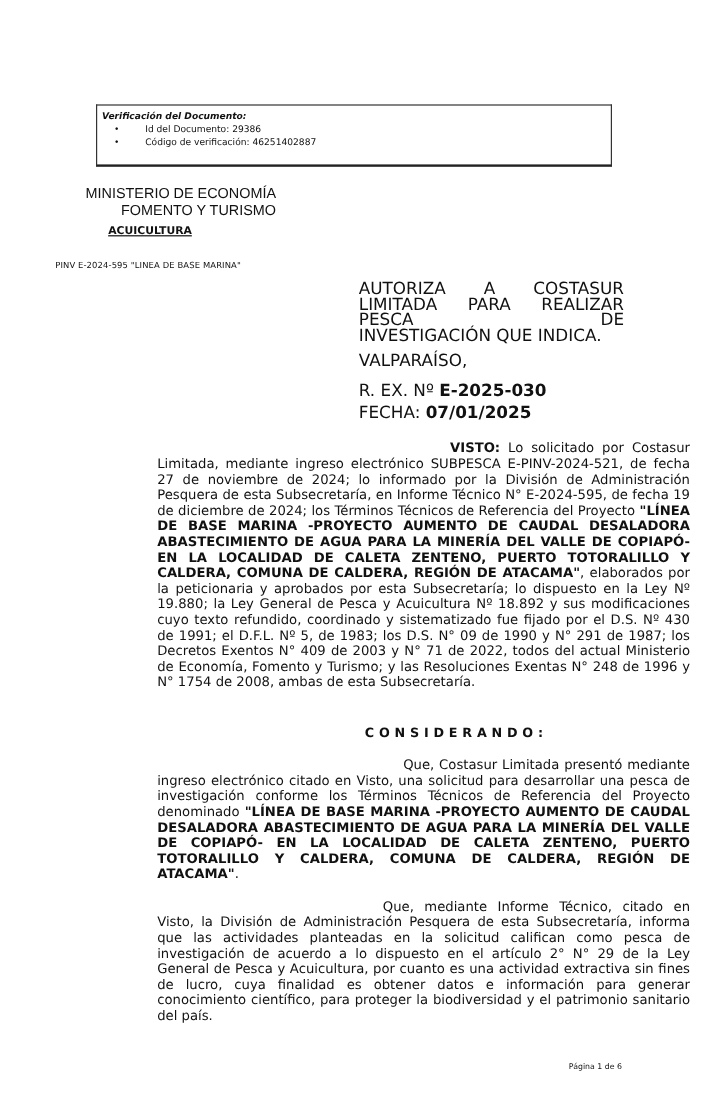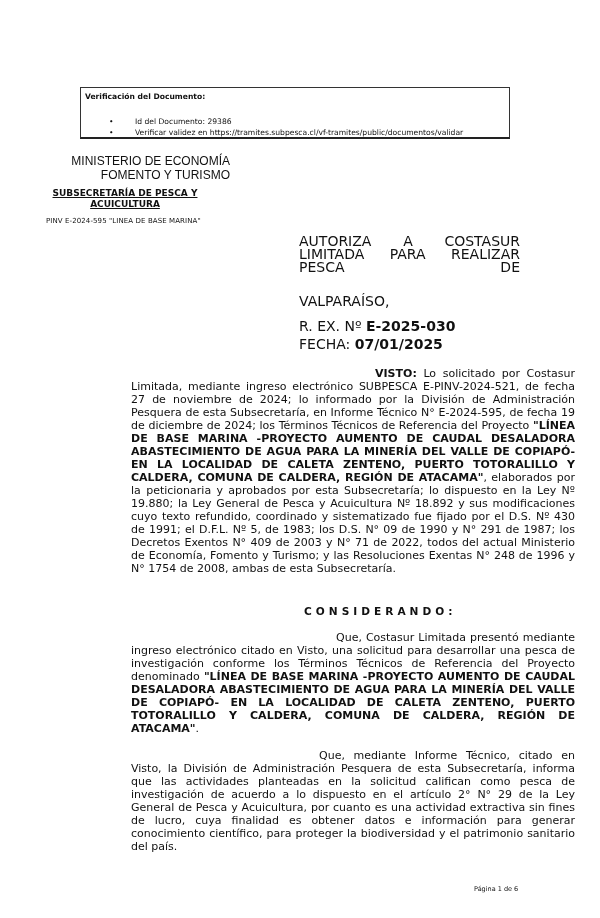--- a/index.html
+++ b/index.html
@@ -2,22 +2,22 @@
 <html><head>
 <meta charset="utf-8">
 <style>
   html, body { margin: 0; padding: 0; background: #ffffff; }
   body { width: 600px; height: 918px; position: relative; overflow: hidden; color: #111; font-family: "DejaVu Sans", sans-serif; }
   .verif-box {
     position: absolute; left: 80px; top: 87px; width: 430px; height: 52px;
     border: 1px solid #333; border-bottom: 2px solid #222; box-sizing: border-box;
     padding: 3px 0 0 4px; font-size: 7.6px; line-height: 11px;
   }
-  .verif-title { font-weight: bold; }
-  .verif-list { list-style: none; margin: 14px; padding: 0 0 0 10px; }
+  .verif-title { font-weight: bold; font-style: italic; }
+  .verif-list { list-style: none; margin: 0; padding: 0 0 0 10px; }
   .verif-list li { position: relative; padding-left: 26px; white-space: nowrap; overflow: hidden; }
   .verif-list li::before { content: "\2022"; position: absolute; left: 0; top: 0; }
   .ministry { position: absolute; left: 20px; top: 154px; width: 210px; text-align: right; font-family: "Liberation Sans", sans-serif; font-size: 12px; line-height: 14px; }
   .subsec { position: absolute; left: 20px; top: 188px; width: 210px; text-align: center; font-size: 9px; line-height: 11px; font-weight: bold; text-decoration: underline; }
   .pinv { position: absolute; left: 46px; top: 217px; font-size: 7px; letter-spacing: 0.1px; }
   .right-col { position: absolute; left: 299px; width: 221px; font-size: 14px; }
   .subject { top: 235px; line-height: 13px; text-align: justify; text-align-last: justify; }
   .subject .last { text-align-last: left; display: block; }
   .place { top: 293px; }
   .resnum { top: 318px; }
@@ -30,36 +30,36 @@
   .considerando { position: absolute; left: 304px; top: 605px; font-size: 10.6px; font-weight: bold; letter-spacing: 4px; }
   .footer { position: absolute; left: 474px; top: 885px; font-size: 6.5px; }
 </style>
 </head>
 <body>
 
 <div class="verif-box">
   <div class="verif-title">Verificación del Documento:</div>
   <ul class="verif-list">
     <li>Id del Documento: 29386</li>
-    <li>Verificar validez en https://tramites.subpesca.cl/vf-tramites/public/documentos/validar</li>
+    <li>Código de verificación: 46251402887</li>
   </ul>
 </div>
 
 <div class="ministry">
   <div>MINISTERIO DE ECONOMÍA</div>
   <div>FOMENTO Y TURISMO</div>
 </div>
 <div class="subsec">
-  <div>SUBSECRETARÍA DE PESCA Y</div>
   <div>ACUICULTURA</div>
 </div>
 <div class="pinv">PINV E-2024-595 "LINEA DE BASE MARINA"</div>
 
 <div class="right-col subject">
   <span>AUTORIZA A COSTASUR LIMITADA PARA REALIZAR PESCA DE</span>
+  <span class="last">INVESTIGACIÓN QUE INDICA.</span>
 </div>
 <div class="right-col place">VALPARAÍSO,</div>
 <div class="right-col resnum">
   <span>R. EX. Nº</span>
   <span class="bold">E-2025-030</span>
 </div>
 <div class="right-col fecha">
   <span>FECHA:</span>
   <span class="bold">07/01/2025</span>
 </div>

